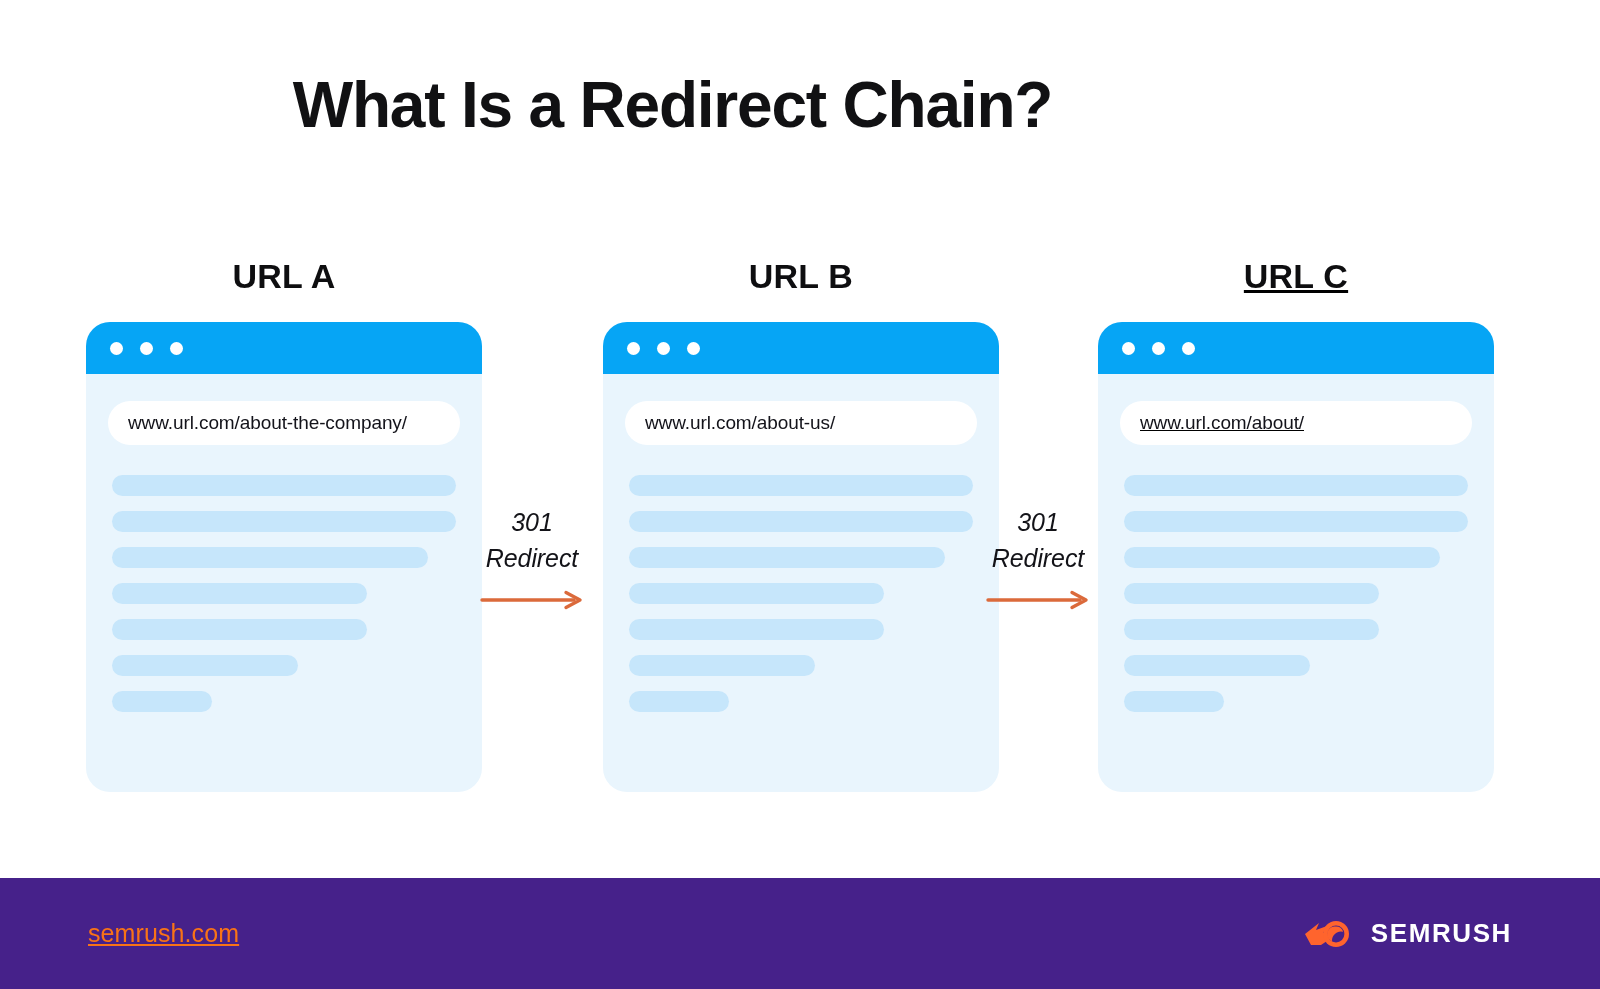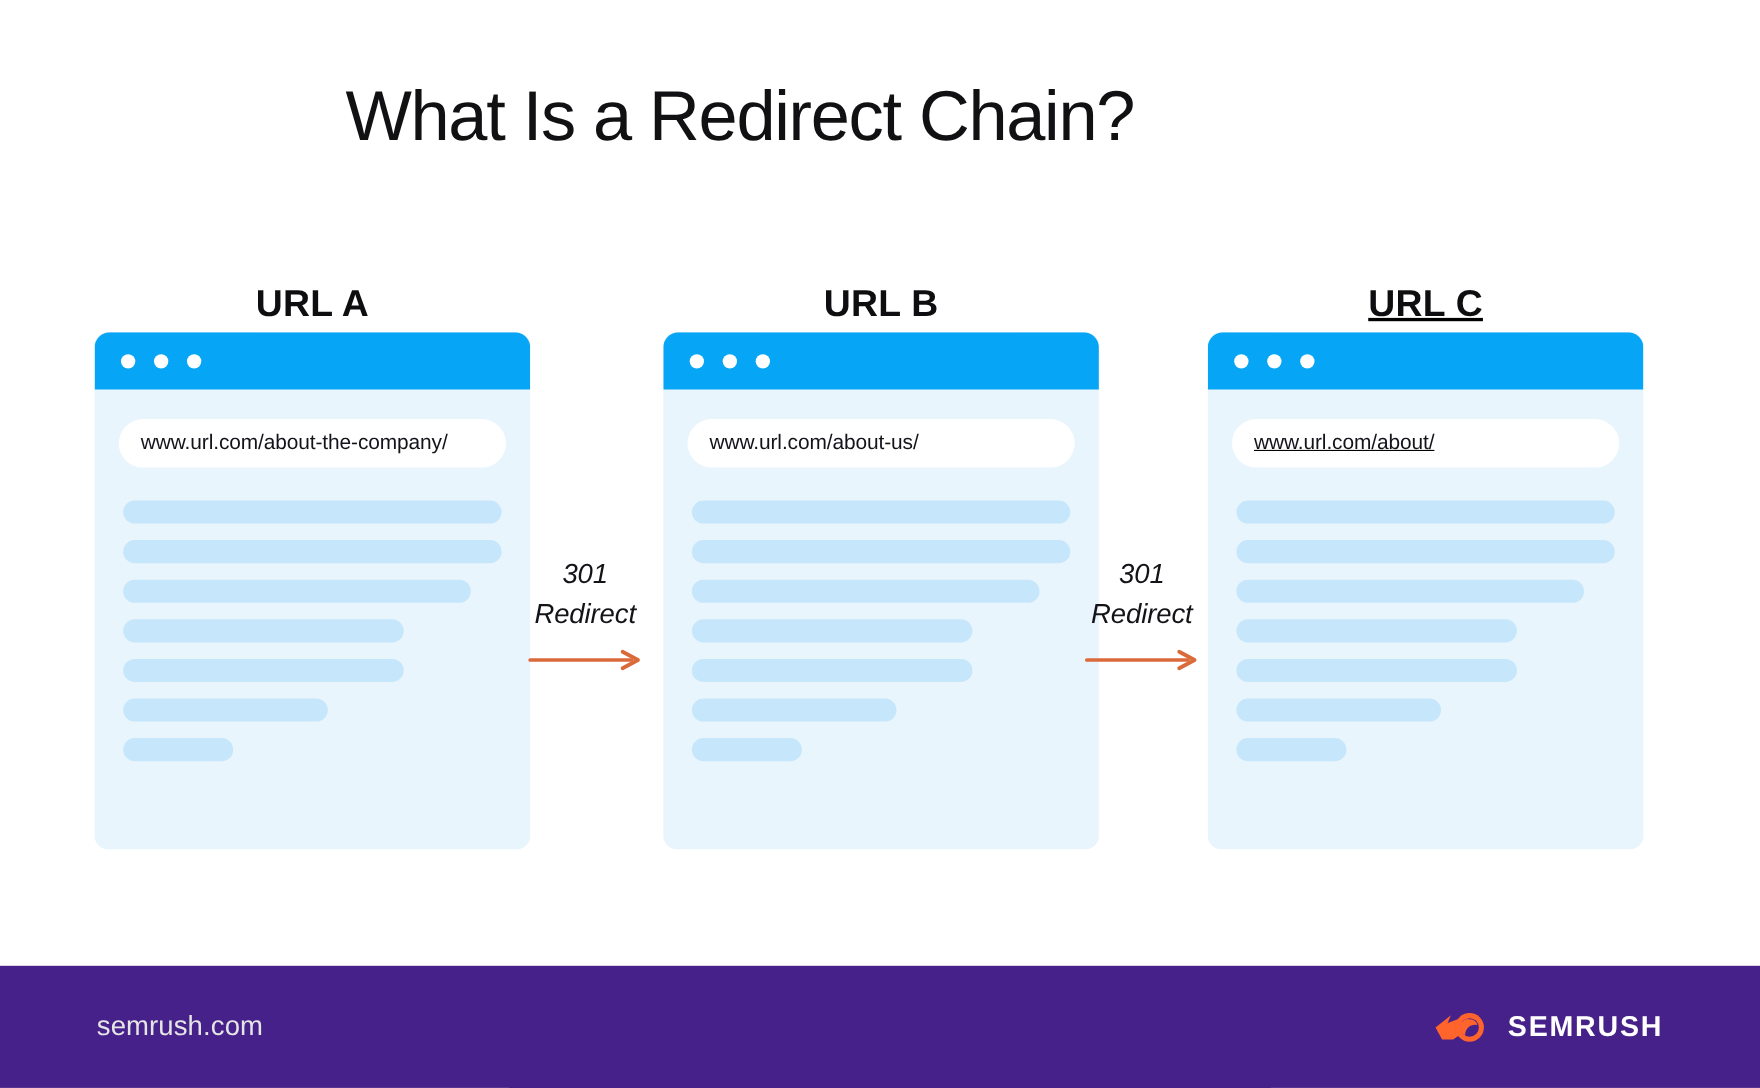--- a/index.html
+++ b/index.html
@@ -16,21 +16,21 @@
   }
 
   
   .title {
     position: absolute;
     top: 72px;
     left: 0;
     width: 1345px;
     text-align: center;
     font-size: 64px;
-    font-weight: 400;
+    font-weight: 700;
     letter-spacing: -1.2px;
     color: #111113;
     line-height: 1.05;
   }
 
   
   .diagram {
     position: absolute;
     top: 255px;
     left: 0;
@@ -46,29 +46,29 @@
   .card-col.a { left: 86px; }
   .card-col.b { left: 592px; padding-left: 11px; }
   .card-col.c { left: 1098px; text-decoration: underline; }
 
   .card-label {
     text-align: center;
     font-size: 34px;
     font-weight: 700;
     color: #0e0e10;
     letter-spacing: 0.2px;
-    margin-bottom: 5px;
+    margin-bottom: 25px;
     height: 42px;
     line-height: 42px;
   }
 
   .browser {
     width: 396px;
     height: 470px;
-    border-radius: 12px;
+    border-radius: 24px;
     background: #e9f5fd;
     overflow: hidden;
     position: relative;
   }
 
   .browser-bar {
     height: 52px;
     background: #06a5f5;
     border-radius: 14px 14px 0 0;
     display: flex;
@@ -141,23 +141,24 @@
     width: 1600px;
     height: 111px;
     background: #46218a;
     display: flex;
     align-items: center;
     justify-content: space-between;
     box-sizing: border-box;
     padding: 0 88px 0 88px;
   }
   .footer-site {
-    color: #e5e5e5;
+    color: #f97316;
     font-size: 25px;
     letter-spacing: 0.1px;
+    text-decoration: underline;
   }
   .footer-logo {
     display: flex;
     align-items: center;
     gap: 16px;
   }
   .footer-wordmark {
     color: #ffffff;
     font-size: 26px;
     font-weight: 700;

